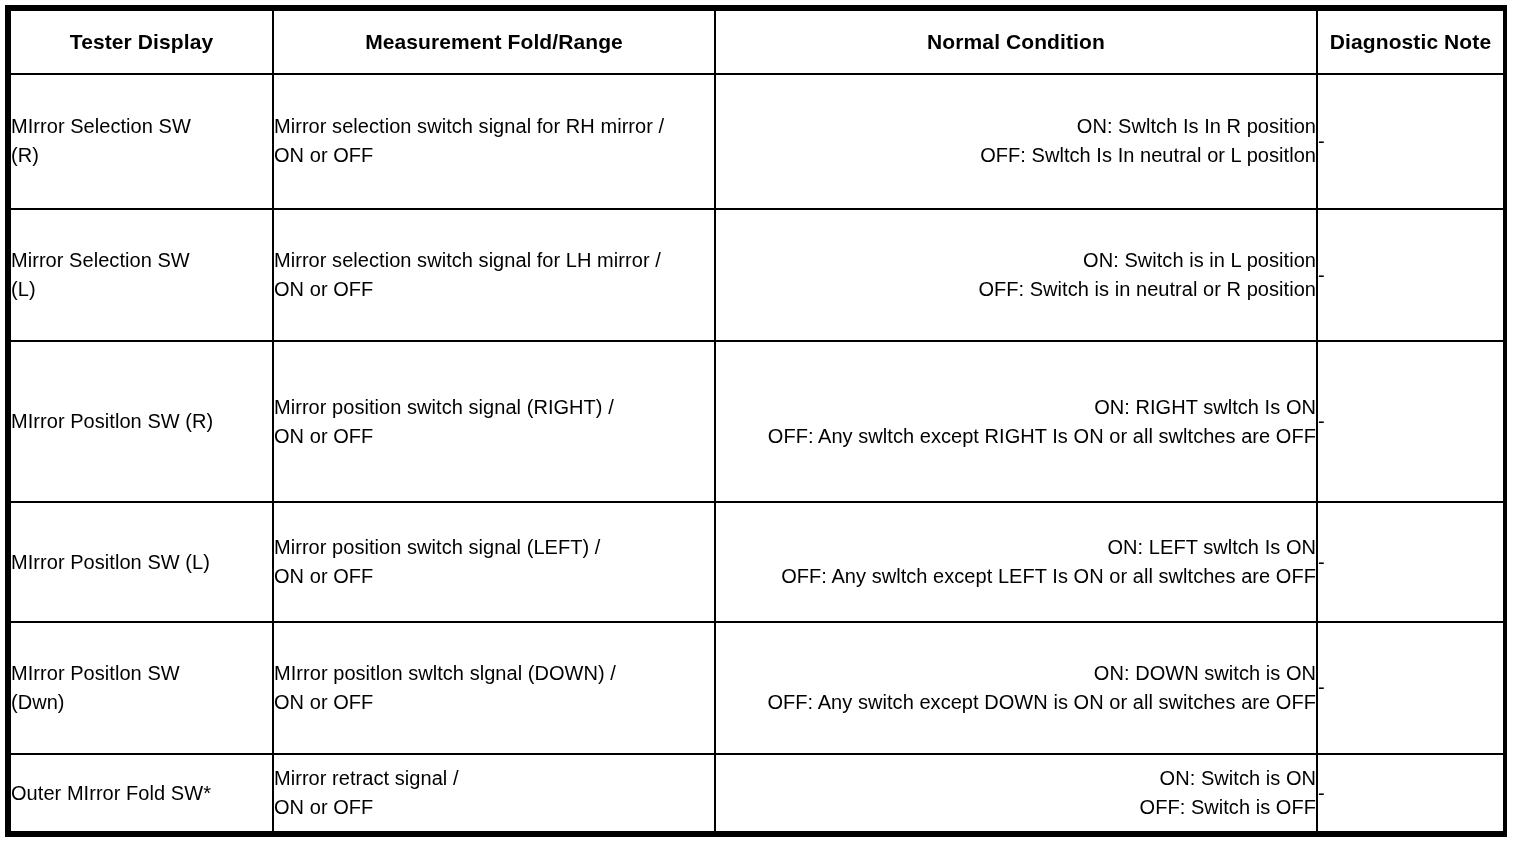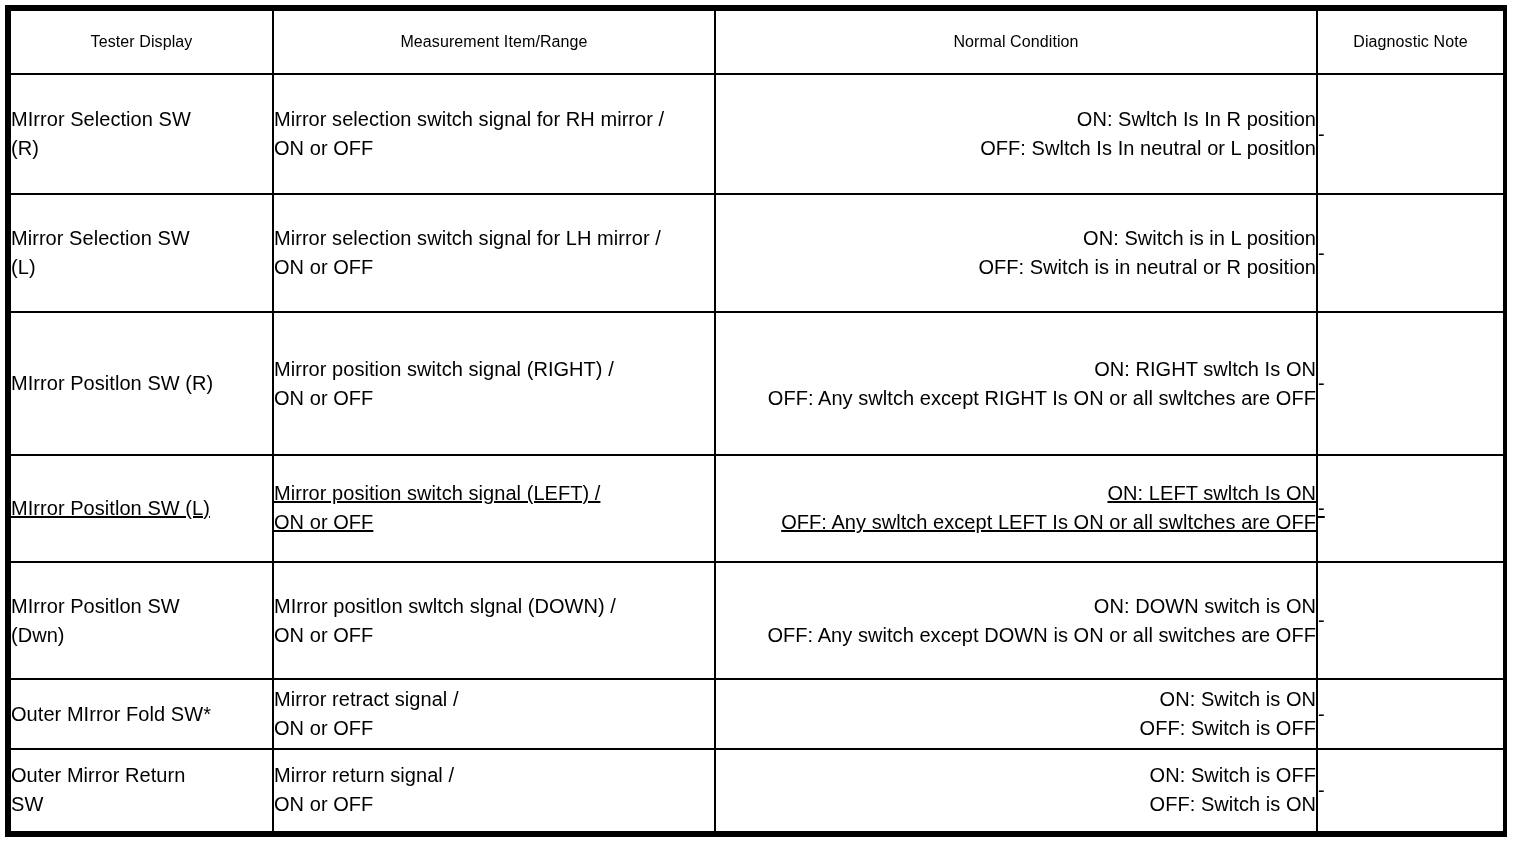--- a/index.html
+++ b/index.html
@@ -51,22 +51,22 @@
   table.spec td {
     border: 2px solid #000000;
     padding: 0;
     vertical-align: middle;
     background: #ffffff;
   }
 
   
   thead th {
     text-align: center;
-    font-weight: normal;
-    font-size: 16px;
+    font-weight: bold;
+    font-size: 21px;
     line-height: 26px;
     letter-spacing: 0.1px;
     padding: 9px 6px;
     height: 64px;
     box-sizing: border-box;
   }
 
   
   tbody td {
     font-size: 20px;
@@ -86,42 +86,42 @@
 
   .cell-note {
     padding: 4px 6px 4px 11px;
     text-align: left;
   }
 
   
   tr.r0 { height: 104px; }
   tr.r1 { height: 102px; }
   tr.r2 { height: 124px; margin-top: 28px; }
-  tr.r3 { height: 92px; text-decoration: underline; }
+  tr.r3 { height: 92px; }
   tr.r4 { height: 102px; }
   tr.r5 { height: 102px; }
   tr.r6 { height: 56px; }
   tr.r7 { height: 72px; }
 </style>
 </head>
 <body>
 
 <div class="page">
   <div class="table-wrap">
     <table class="spec">
       <colgroup>
         <col class="c-tester">
         <col class="c-measure">
         <col class="c-normal">
         <col class="c-note">
       </colgroup>
       <thead>
         <tr>
           <th>Tester Display</th>
-          <th>Measurement Item/Range</th>
+          <th>Measurement Fold/Range</th>
           <th>Normal Condition</th>
           <th>Diagnostic Note</th>
         </tr>
       </thead>
       <tbody>
         <tr class="r0">
           <td class="cell cell-tester">MIrror Selection SW
 (R)</td>
           <td class="cell cell-measure">Mirror selection switch signal for RH mirror /
 ON or OFF</td>
@@ -164,25 +164,16 @@
           <td class="cell cell-note">-</td>
         </tr>
         <tr class="r6">
           <td class="cell cell-tester">Outer MIrror Fold SW*</td>
           <td class="cell cell-measure">Mirror retract signal /
 ON or OFF</td>
           <td class="cell cell-normal">ON: Switch is ON
 OFF: Switch is OFF</td>
           <td class="cell cell-note">-</td>
         </tr>
-        <tr class="r7">
-          <td class="cell cell-tester">Outer Mirror Return
-SW</td>
-          <td class="cell cell-measure">Mirror return signal /
-ON or OFF</td>
-          <td class="cell cell-normal">ON: Switch is OFF
-OFF: Switch is ON</td>
-          <td class="cell cell-note">-</td>
-        </tr>
       </tbody>
     </table>
   </div>
 </div>
 
 </body></html>

